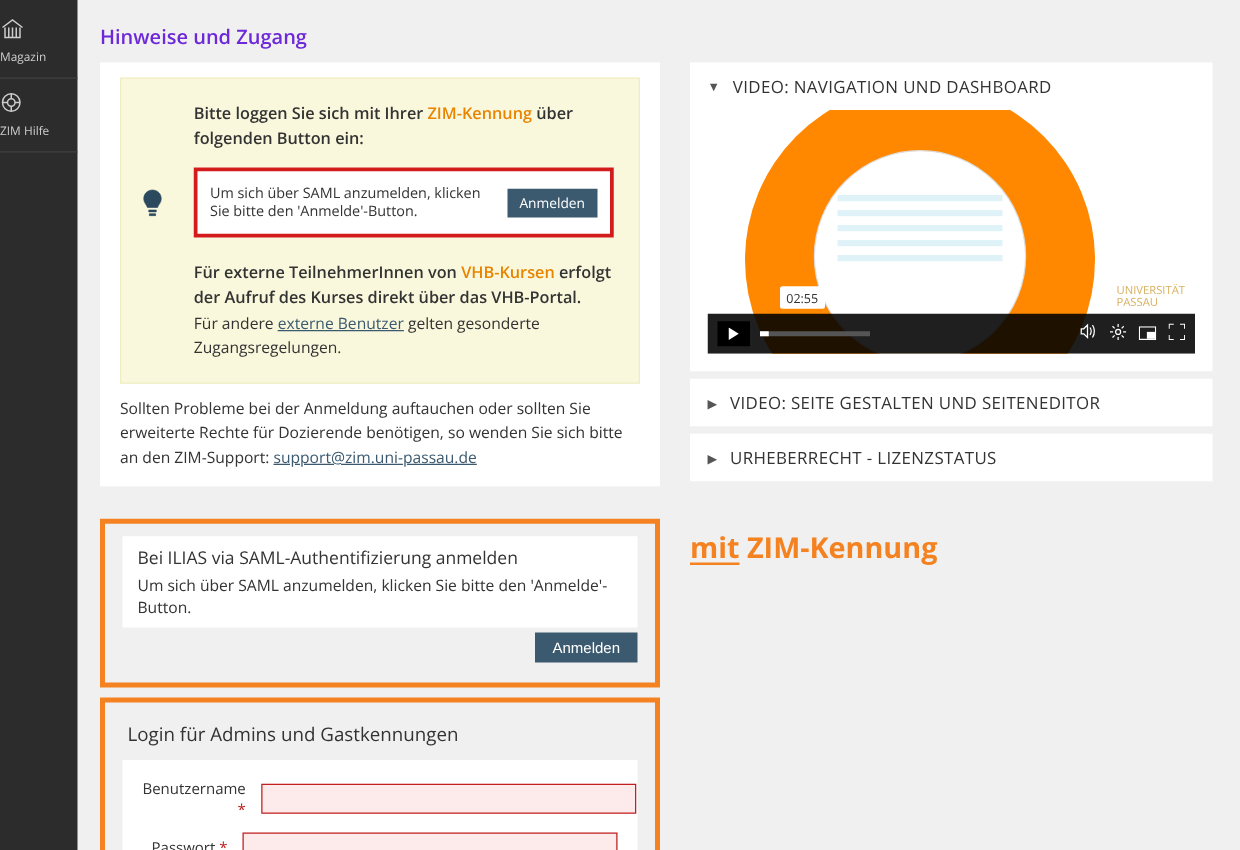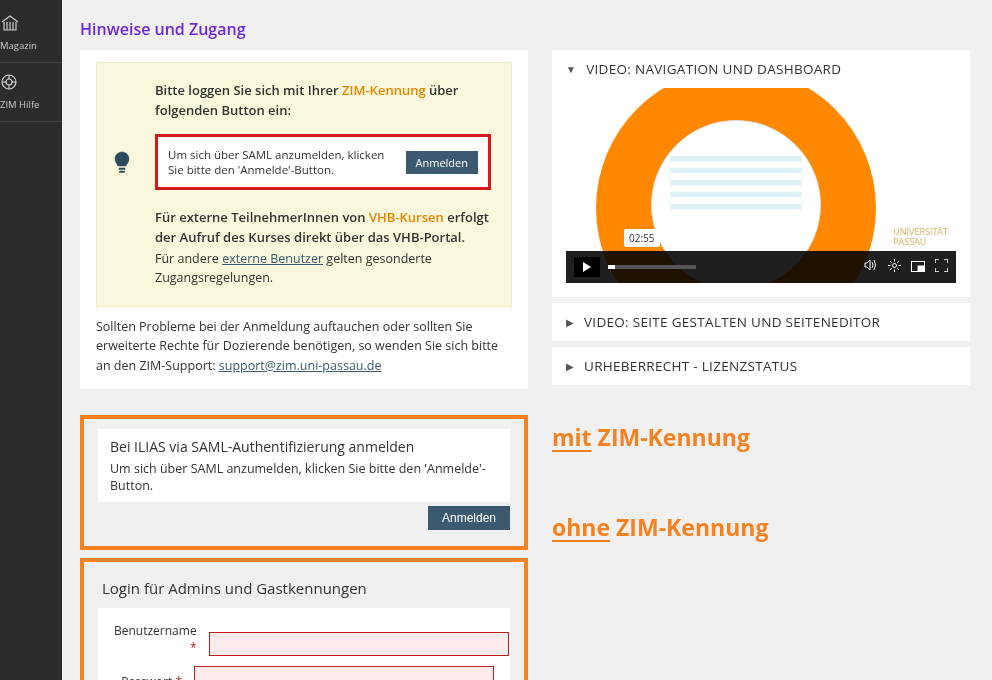--- a/index.html
+++ b/index.html
@@ -24,21 +24,21 @@
 .below-yellow { padding: 10px 0 0 0; font-size: 12.5px; line-height: 1.55; }
 .orange-frame { border: 4px solid #f58220; padding: 10px 14px 10px 14px; margin-top: 26px; background: #f0f0f0; }
 .orange-frame-inner { background: #fff; }
 .saml-title { font-size: 14px; padding: 8px 12px 2px 12px; }
 .saml-text { font-size: 12.5px; padding: 2px 12px 8px 12px; }
 .saml-btn-row { display: flex; justify-content: flex-end; padding: 4px 0 6px 0; }
 .btn-blue { background: #3b5a70; color: #fff; padding: 5px 14px; font-size: 12px; cursor: pointer; border: none; }
 .admin-frame { border: 4px solid #f58220; padding: 10px 14px 12px 14px; margin-top: 8px; background: #f0f0f0; }
 .admin-title { font-size: 15px; padding: 6px 0 10px 4px; color: #333; }
 .admin-body { background: #fff; padding: 14px 16px 10px 16px; }
-.form-row { display: flex; align-items: flex-end; gap: 12px; margin-bottom: 10px; }
+.form-row { display: flex; align-items: center; gap: 12px; margin-bottom: 10px; }
 .form-label { width: 110px; text-align: right; font-size: 12px; }
 .red-star { color: #c02020; }
 .form-input { flex: 0 0 300px; border: 1px solid #c02020; background: #fdeaea; height: 24px; padding: 2px 6px; }
 .accordion { background: #fff; margin-bottom: 6px; }
 .accordion-header { display: flex; align-items: center; gap: 10px; padding: 10px 14px; cursor: pointer; font-size: 13.5px; letter-spacing: 0.3px; color: #333; }
 .caret { font-size: 10px; color: #555; }
 .video-wrap { padding: 0 14px 14px 14px; }
 .video-box { position: relative; width: 100%; height: 195px; background: linear-gradient(#fff 0 0) padding-box; display: flex; align-items: center; justify-content: center; overflow: hidden; }
 .orange-donut { position: absolute; width: 280px; height: 280px; border-radius: 50%; background: #ff8800; top: -20px; left: 30px; }
 .donut-hole { position: absolute; width: 170px; height: 170px; border-radius: 50%; background: #fff; top: 32px; left: 85px; border: 1px solid #ddd; overflow: hidden; }
@@ -207,19 +207,16 @@
         <div class="accordion">
           <div class="accordion-header">
             <span class="caret">▶</span>
             <span>URHEBERRECHT - LIZENZSTATUS</span>
           </div>
         </div>
 
         <div class="annotation">
           <span class="underline">mit</span><span> ZIM-Kennung</span>
         </div>
-        <div class="annotation2">
-          <span class="underline">ohne</span><span> ZIM-Kennung</span>
-        </div>
       </div>
     </div>
   </div>
 </div>
 
 </body></html>

